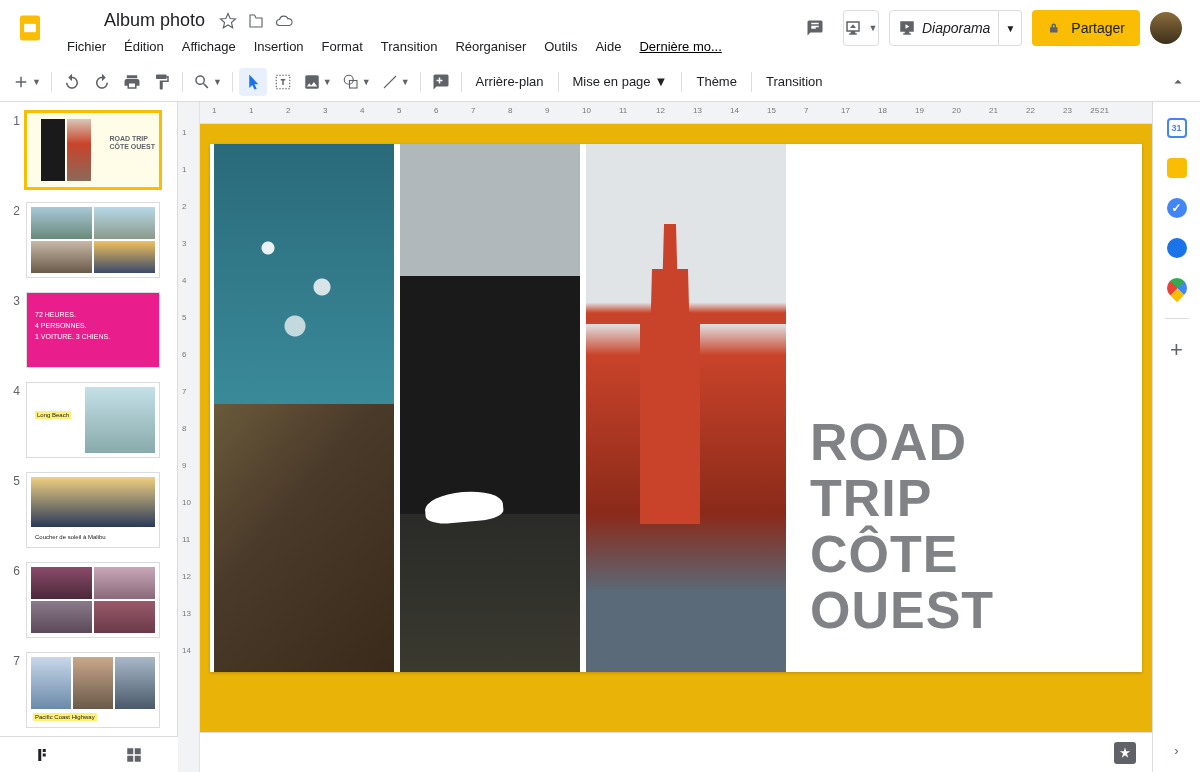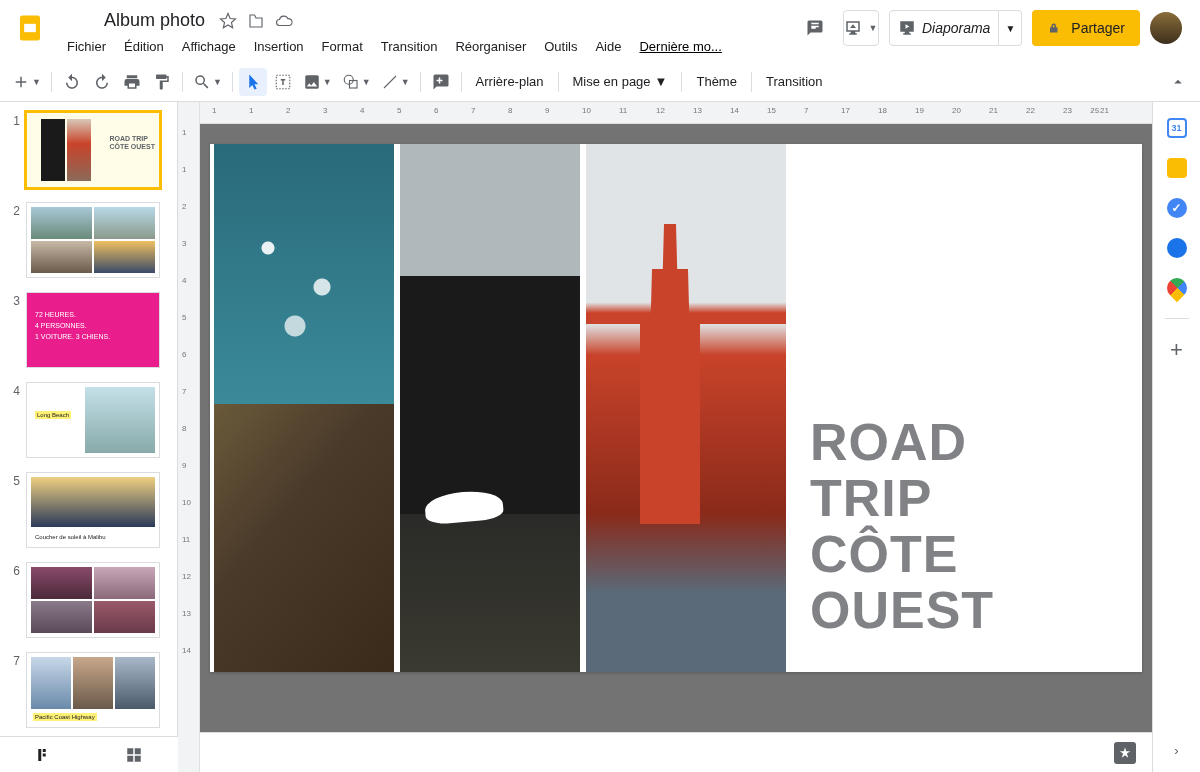--- a/index.html
+++ b/index.html
@@ -59,21 +59,21 @@
   .thumb .beach { position:absolute; right:4px; top:4px; bottom:4px; width:70px; background:linear-gradient(#c4e0e8,#8aa);}
 
   
   .gutter { width:22px; background:#f1f3f4; border-right:1px solid #e0e0e0; position:relative; font-size:8px; color:#777;}
   .gutter .vnum { position:absolute; left:4px; }
 
   
   .canvas-wrap { flex:1; display:flex; flex-direction:column; background:#fff; min-width:0; }
   .hruler { height:22px; background:#f1f3f4; border-bottom:1px solid #e0e0e0; position:relative; font-size:8px; color:#777; overflow:hidden;}
   .hruler span { position:absolute; top:4px; }
-  .canvas-scroll { flex:1; overflow:auto; display:flex; align-items:flex-start; justify-content:center; padding:20px 10px; background:#737373;}
+  .canvas-scroll { flex:1; overflow:auto; display:flex; align-items:flex-start; justify-content:center; padding:20px 10px; background:#eab308;}
   .slide { width:940px; height:528px; background:#fff; box-shadow:0 1px 3px rgba(0,0,0,0.2); position:relative; }
   .slide .col { position:absolute; top:0; bottom:0; }
   .slide .col2 { left:190px; width:180px; background:linear-gradient(#b0b8bc 0%,#b0b8bc 25%,#1a1a1a 25%,#1a1a1a 70%,#2a2a28 70%,#3a3a30 100%);}
   .slide .shoe { position:absolute; left:215px; top:348px; width:78px; height:30px; background:#fff; border-radius:50% 50% 30% 30%; transform:rotate(-5deg);}
   .slide .col3 { left:376px; width:200px; background:linear-gradient(#e0e4e6 0%,#e0e4e6 30%,#c9432a 32%,#c9432a 34%,#e0e4e6 34%,#c9432a 40%,#8a2a1a 70%,#5a6a78 85%,#5a6a78 100%);}
   .bridge-tower { position:absolute; left:430px; top:80px; width:60px; height:300px; background:#c9432a; clip-path: polygon(40% 0,60% 0,62% 15%,80% 15%,82% 30%,100% 30%,100% 100%,0 100%,0 30%,18% 30%,20% 15%,38% 15%);}
   .slide .titlebox { position:absolute; left:600px; top:270px; right:38px;}
   .slide .titlebox h1 { font-family: "Arial Black", Arial, sans-serif; font-weight:800; font-size:52px; color:#808285; line-height:1.08; letter-spacing:1px;}
   .slide .titlebox .sub { font-family: Georgia, serif; font-size:24px; color:#202124; margin-top:38px;}
 

